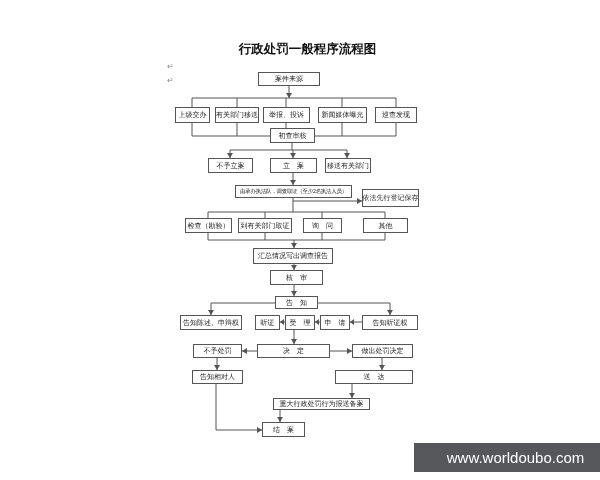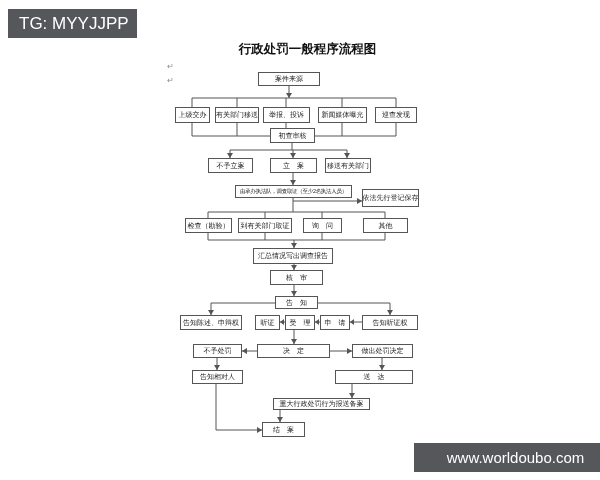--- a/index.html
+++ b/index.html
@@ -16,23 +16,20 @@
         display:flex;align-items:center;justify-content:center;text-align:center;
         font-size:7px;line-height:1.05;color:#1a1a1a;white-space:nowrap;overflow:hidden;}
   .xs{font-size:5.5px;letter-spacing:-0.3px;}
   svg.conn{position:absolute;left:0;top:0;}
 </style>
 </head>
 <body>
 
 <div id="page">
 
-  <div id="wm-top" class="wm">
-    <span>TG: MYYJJPP</span>
-  </div>
   <div id="wm-bottom" class="wm">
     <span>www.worldoubo.com</span>
   </div>
 
   <div id="title">行政处罚一般程序流程图</div>
 
   <div class="pmark" style="left:167px;top:63px;">↵</div>
   <div class="pmark" style="left:167px;top:77px;">↵</div>
 
   <svg class="conn" width="600" height="480" viewBox="0 0 600 480">

